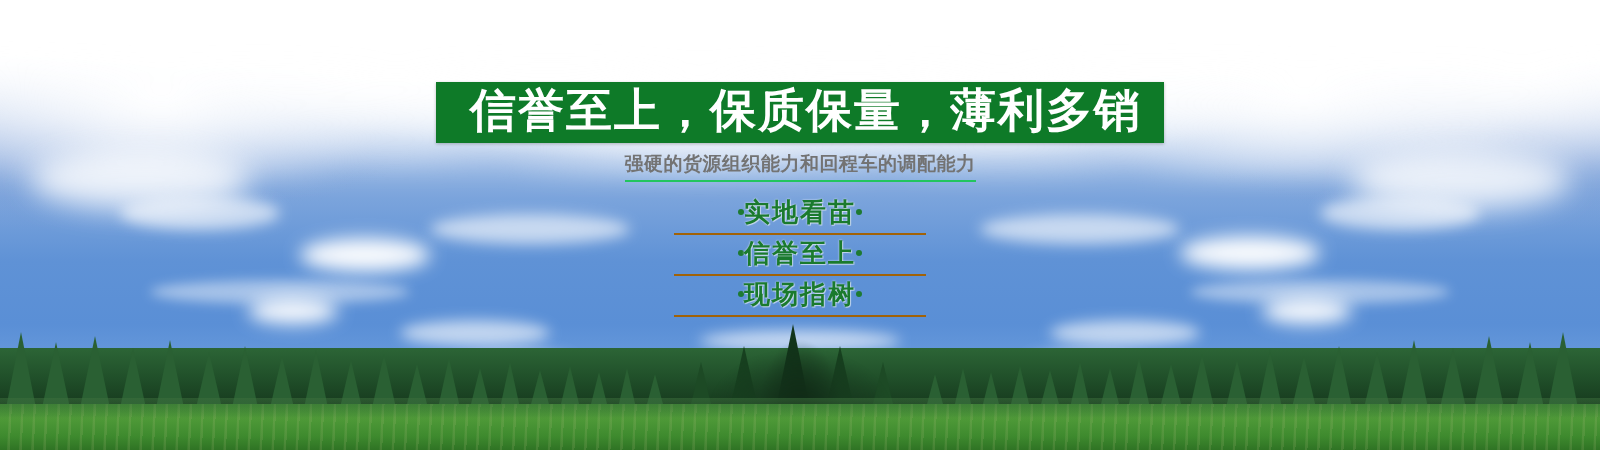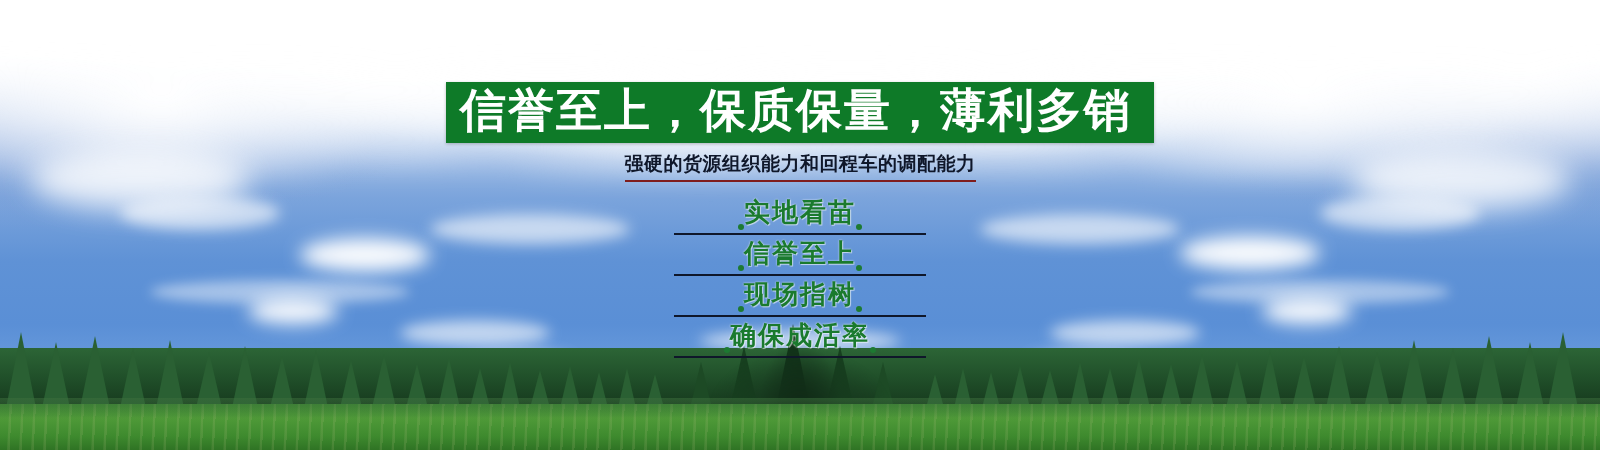--- a/index.html
+++ b/index.html
@@ -122,54 +122,54 @@
 
   
   .content{
     position:absolute;left:0;right:0;top:0;
     display:flex;flex-direction:column;align-items:center;
   }
 
   .title-bar{
     margin-top:82px;
     background:#0e7a28;
-    padding:5px 22px 9px 14px;
+    padding:5px 22px 9px 34px;
     box-shadow:0 1px 3px rgba(0,0,0,.25);
   }
   .title-bar .title{
     font-family:"DejaVu Sans","Liberation Sans",sans-serif;
     font-size:46px;
     font-weight:bold;
     color:#ffffff;
     letter-spacing:2px;
     line-height:1.02;
     white-space:nowrap;
   }
 
   .subtitle{
     margin-top:8px;
     font-family:"DejaVu Sans","Liberation Sans",sans-serif;
     font-size:19px;
     font-weight:bold;
-    color:#0f172a;
+    color:#737373;
     letter-spacing:.5px;
     padding-bottom:3px;
-    border-bottom:2px solid #7f1d1d;
+    border-bottom:2px solid #22c55e;
     white-space:nowrap;
   }
 
   .feature-list{
     margin-top:12px;
     display:flex;flex-direction:column;align-items:center;
   }
   .feature-row{
-    display:flex;align-items:flex-end;justify-content:center;
+    display:flex;align-items:center;justify-content:center;
     width:252px;
     padding:1px 0 3px 0;
-    border-bottom:2px solid #0f172a;
+    border-bottom:2px solid #a16207;
   }
   .feature-row .dot{
     width:6px;height:6px;border-radius:50%;
     background:#1d7a32;
     flex:0 0 auto;
   }
   .feature-row .label{
     font-family:"DejaVu Sans","Liberation Sans",sans-serif;
     font-size:26px;
     font-weight:bold;
@@ -297,22 +297,17 @@
         <span class="dot"></span>
       </div>
 
 
       <div class="feature-row">
         <span class="dot"></span>
         <span class="label">现场指树</span>
         <span class="dot"></span>
       </div>
 
-      <div class="feature-row">
-        <span class="dot"></span>
-        <span class="label">确保成活率</span>
-        <span class="dot"></span>
-      </div>
 
     </div>
   </div>
 
 </div>
 
 </body></html>

